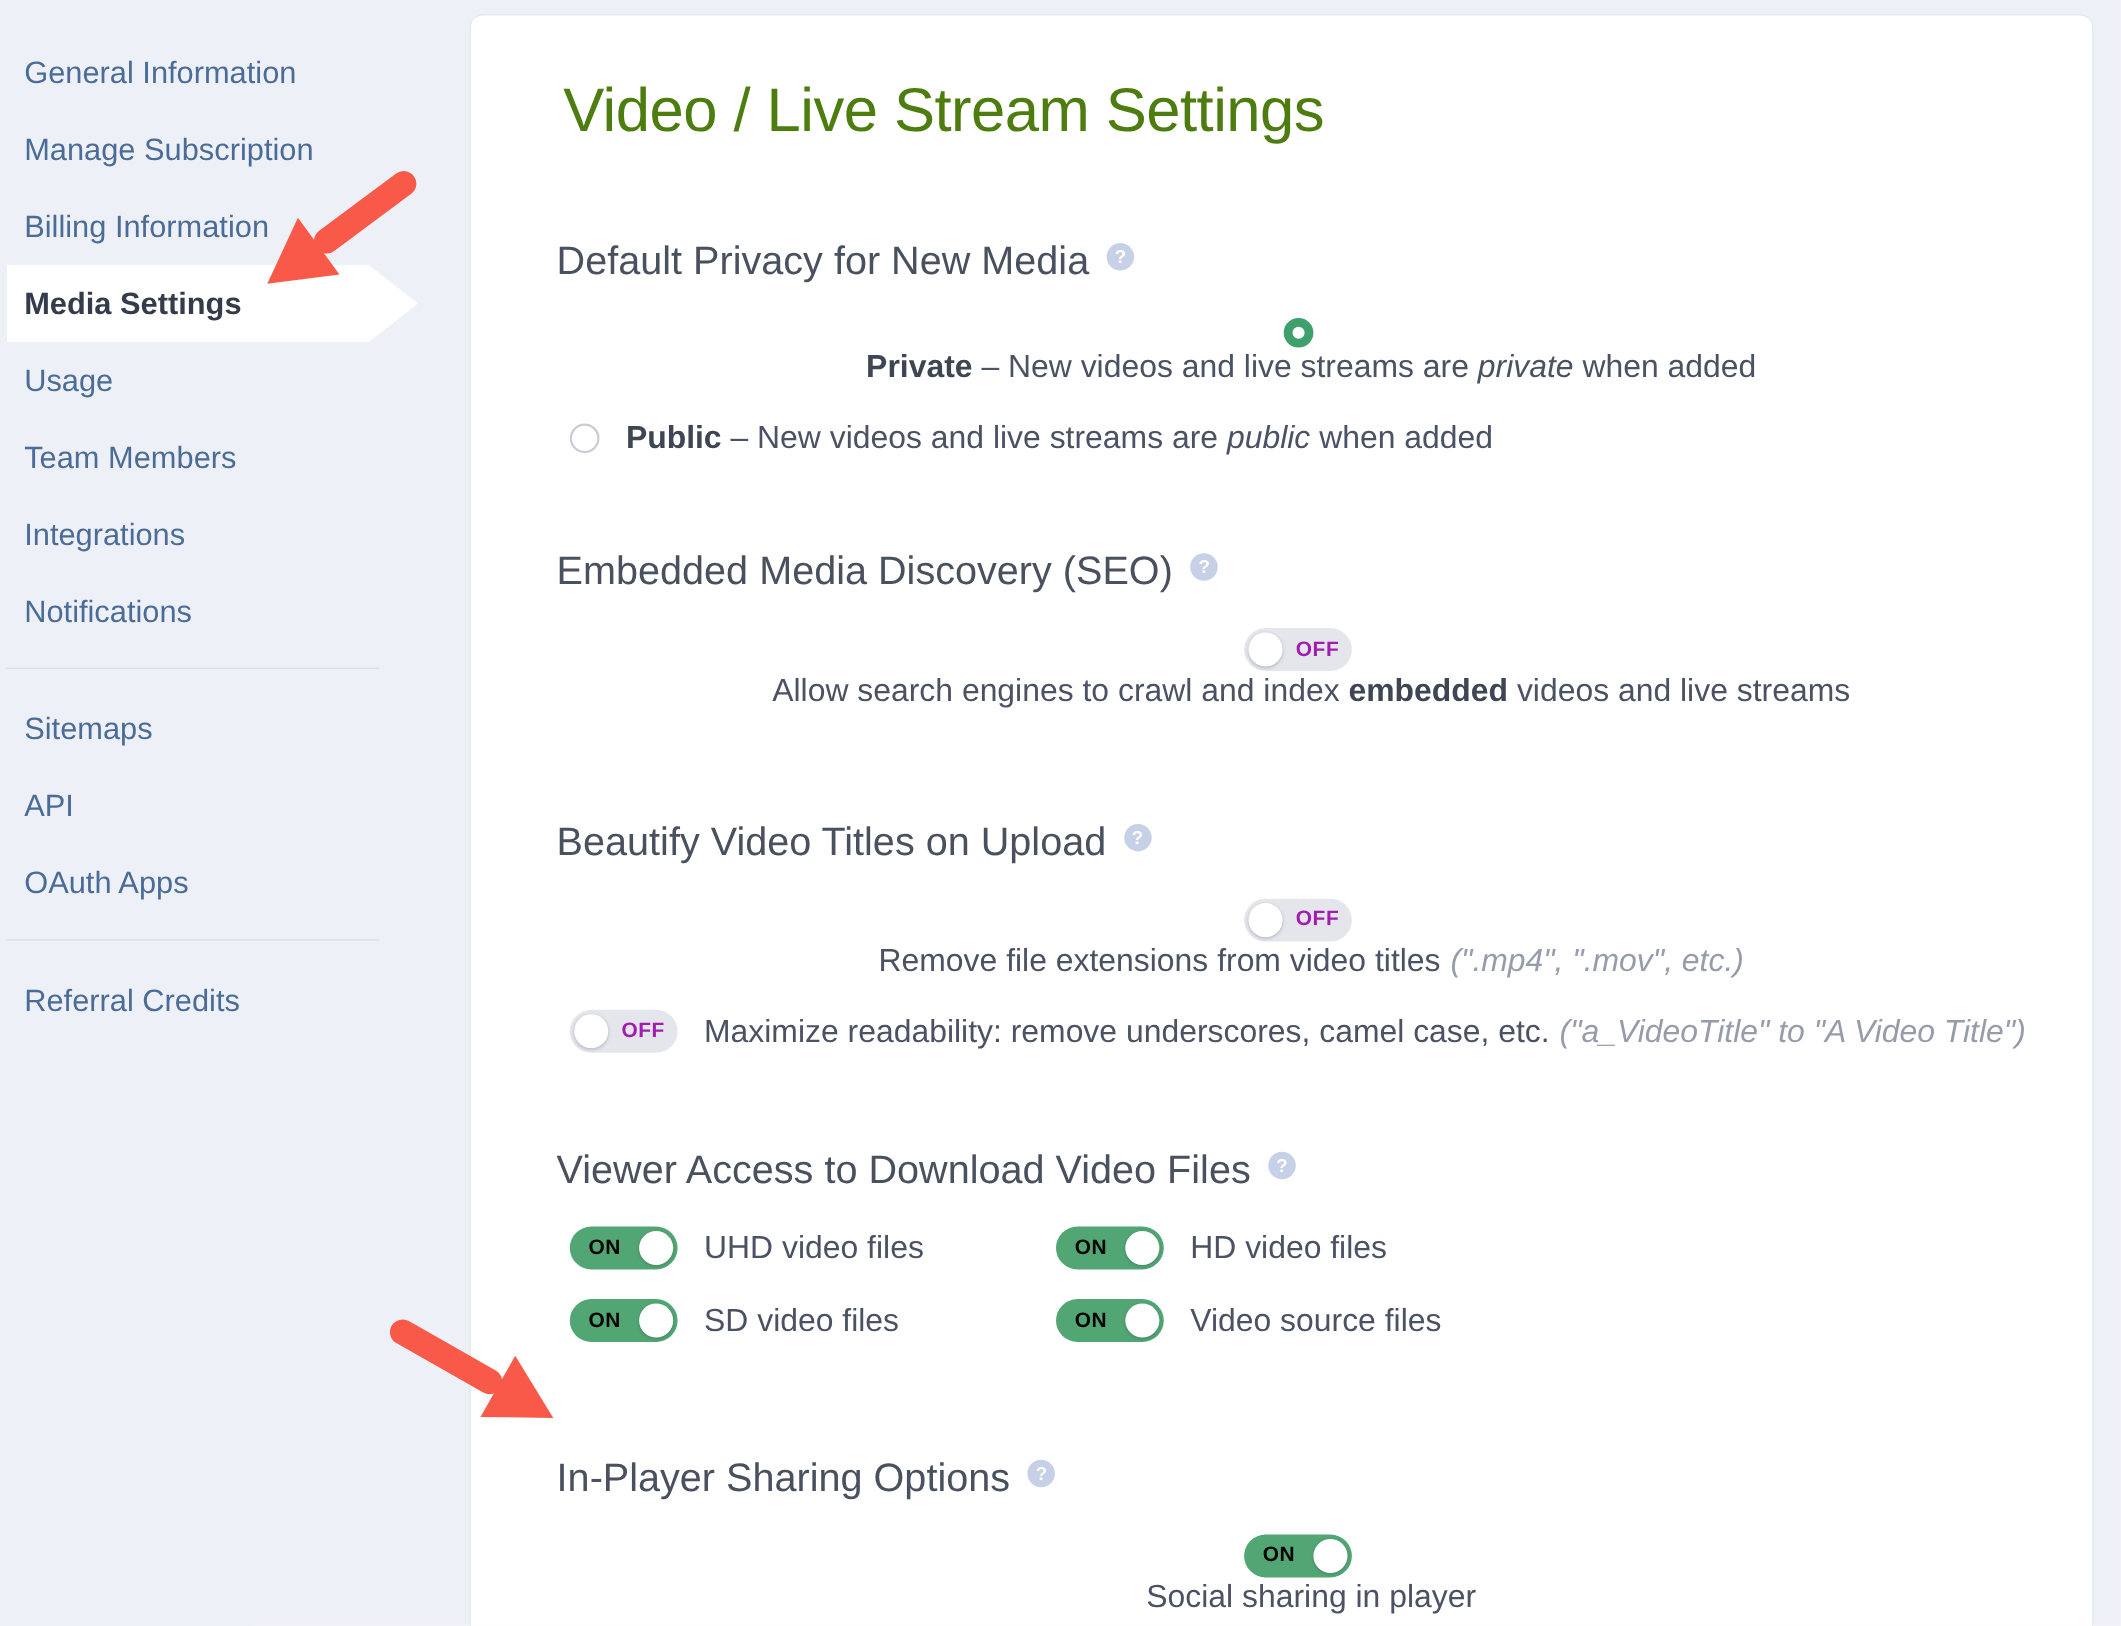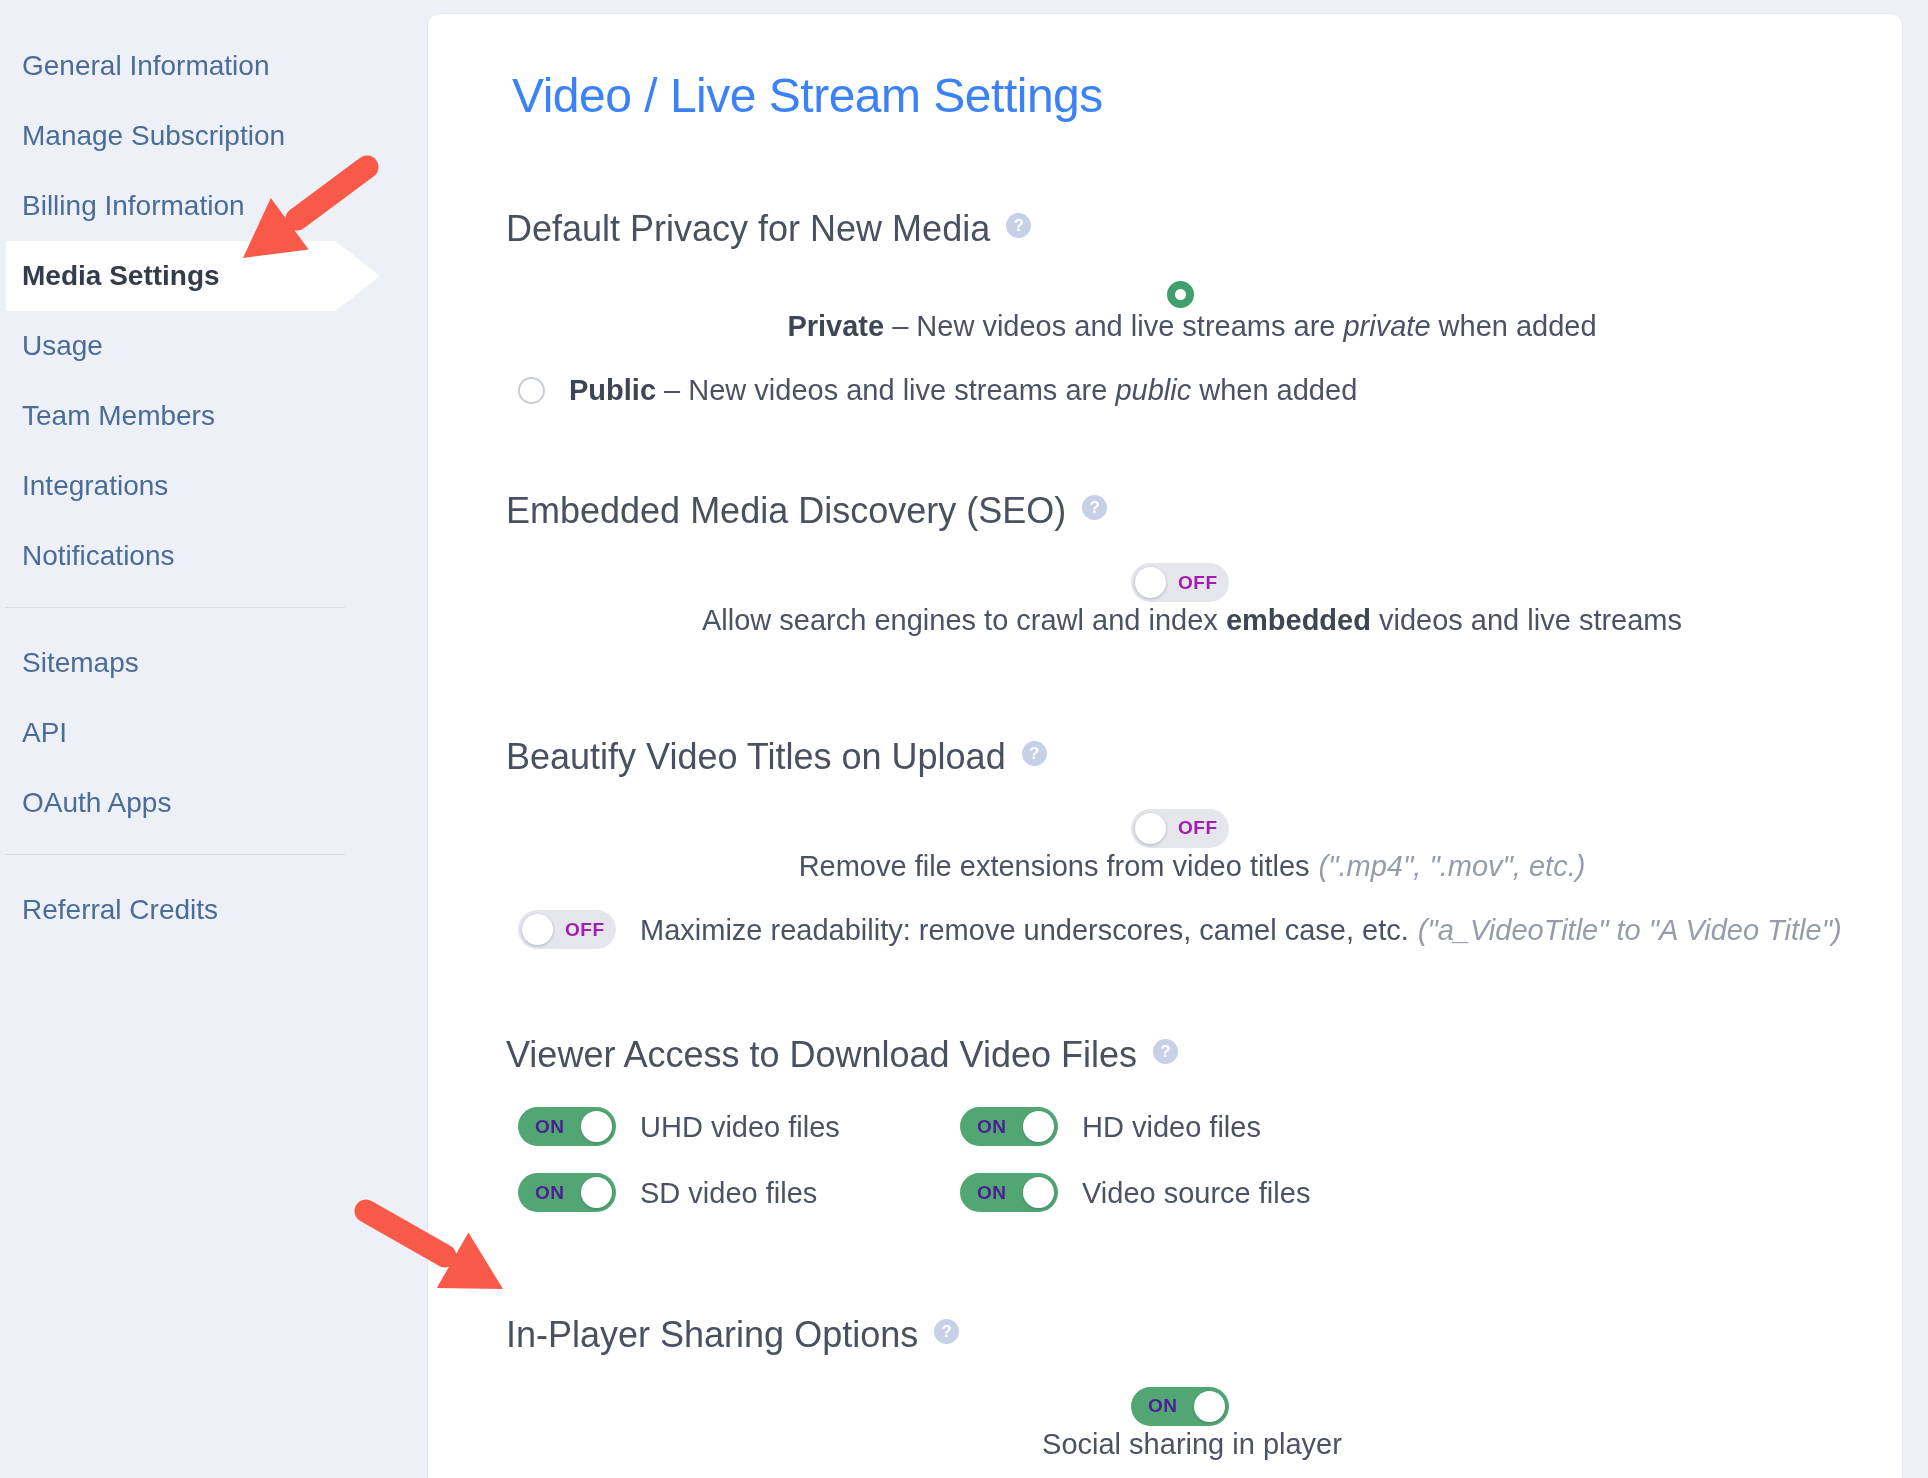--- a/index.html
+++ b/index.html
@@ -27,21 +27,21 @@
   }
   .side-divider { height:1px; background:#d8dbe5; margin:16px 82px 20px 5px; }
 
   
   .card {
     position:absolute; left:427px; top:13px; width:1476px; height:1500px;
     background:#ffffff; border:1px solid #e3e6ee; border-radius:12px;
     padding:58px 60px 0 78px;
   }
   h1.page-title {
-    font-size:48px; font-weight:400; color:#3b82f6; letter-spacing:-0.5px;
+    font-size:56px; font-weight:400; color:#4d7c0f; letter-spacing:-0.5px;
     margin-left:6px; line-height:1;
   }
   .section h2 {
     display:flex; align-items:flex-start; gap:16px;
     font-size:36px; font-weight:400; color:#49505e; line-height:1; 
   }
   .sec-1 { margin-top:91px; }
   .sec-2 { margin-top:83px; }
   .sec-3 { margin-top:100px; }
   .sec-4 { margin-top:87px; }
@@ -72,21 +72,21 @@
   .toggle {
     position:relative; width:98px; height:39px; border-radius:20px;
     flex:none; display:inline-flex; align-items:center; cursor:pointer;
   }
   .toggle .t-label { font-size:19px; font-weight:700; letter-spacing:0.5px; }
   .toggle .knob {
     position:absolute; top:4px; width:31px; height:31px; border-radius:50%;
     background:#ffffff; box-shadow:0 1px 3px rgba(40,50,70,0.3);
   }
   .toggle.on  { background:#52a674; }
-  .toggle.on  .t-label { color:#4c1d95; margin-left:17px; }
+  .toggle.on  .t-label { color:#000000; margin-left:17px; }
   .toggle.on  .knob { right:4px; }
   .toggle.off { background:#e4e6ec; }
   .toggle.off .t-label { color:#a21caf; margin-left:47px; }
   .toggle.off .knob { left:4px; }
 
   
   .dl-grid {
     display:grid; grid-template-columns:442px auto; row-gap:26px;
     margin-top:34px; margin-left:12px;
   }

